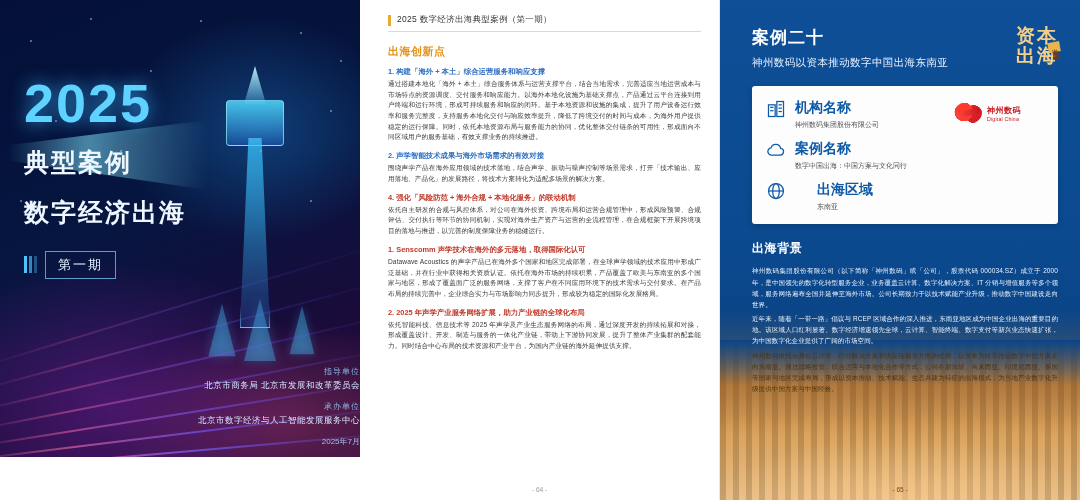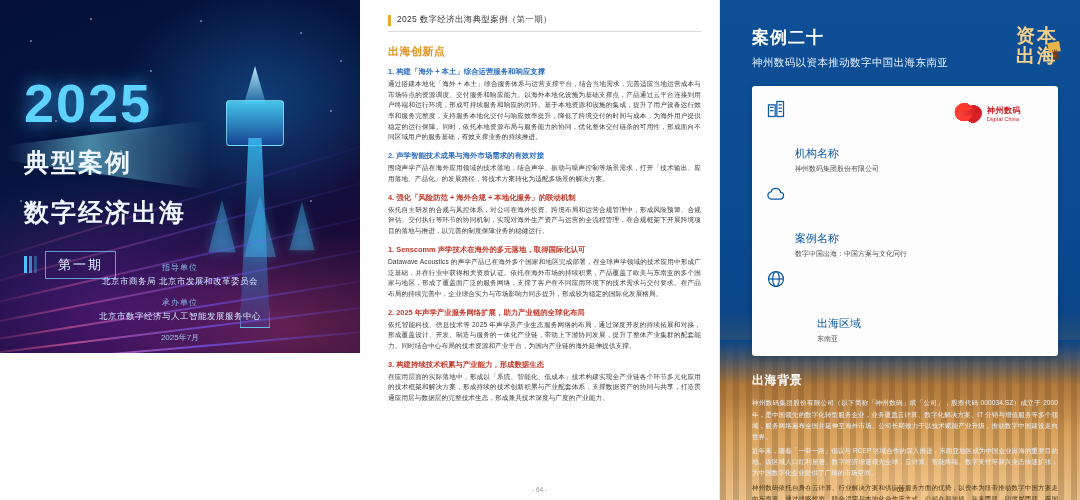--- a/index.html
+++ b/index.html
@@ -11,21 +11,21 @@
   }
   .page {
     position: relative;
     width: 1080px; height: 500px;
     display: flex;
   }
 
   
   .cover {
     position: relative;
-    width: 360px; height: 353px;
+    width: 360px; height: 457px;
     background: #020c2e;
     overflow: hidden;
     flex: 0 0 360px;
   }
   .cover-bg {
     position: absolute; inset: 0;
     background:
       radial-gradient(ellipse 200px 160px at 72% 28%, rgba(40,160,255,0.30), rgba(2,12,46,0) 70%),
       radial-gradient(ellipse 300px 200px at 30% 88%, rgba(140,40,180,0.40), rgba(2,12,46,0) 70%),
       radial-gradient(ellipse 260px 140px at 80% 92%, rgba(255,80,120,0.28), rgba(2,12,46,0) 70%),
@@ -105,21 +105,21 @@
   .issue .bars { display: flex; gap: 2px; }
   .issue .bars b { display: block; width: 3px; height: 17px; background: #4fc3ff; }
   .issue .bars b:nth-child(2) { opacity: .65; }
   .issue .bars b:nth-child(3) { opacity: .35; }
   .issue .txt {
     border: 1px solid rgba(120,200,255,.75);
     color: #dff1ff; font-size: 13px; padding: 4px 12px; letter-spacing: 2px;
   }
   .cover-foot {
     position: absolute; left: 0; right: 0; bottom: 10px; z-index: 5;
-    text-align: center; color: #cfe3ff;
+    text-align: right; color: #cfe3ff;
   }
   .cover-foot .lbl { font-size: 8px; color: #89b6e8; letter-spacing: 1px; margin-bottom: 3px; }
   .cover-foot .org { font-size: 8.5px; color: #d6e8ff; letter-spacing: .5px; }
   .cover-foot .grp { margin-bottom: 9px; }
   .cover-foot .date { font-size: 8px; color: #9fc2ea; margin-top: 8px; }
 
   
   .mid {
     position: relative;
     width: 360px; height: 500px;
@@ -197,21 +197,21 @@
     box-shadow: 0 2px 6px rgba(0,0,0,.18);
     min-height: 118px;
   }
   .info-row { display: flex; align-items: flex-start; gap: 9px; margin-bottom: 10px; }
   .info-row:last-child { margin-bottom: 0; gap: 31px; }
   .ico {
     width: 20px; height: 20px; flex: 0 0 20px;
     color: #0e5aa7;
   }
   .ico svg { width: 20px; height: 20px; display: block; }
-  .info-lbl { font-size: 11px; color: #0e5aa7; font-weight: normal; margin-bottom: 3px; margin-top: 47px; }
+  .info-lbl { font-size: 14px; color: #0e5aa7; font-weight: bold; margin-bottom: 3px; }
   .info-val { font-size: 7px; color: #555; line-height: 1.45; }
   .logo-box {
     position: absolute; right: 12px; top: 12px;
     width: 92px; height: 30px;
     display: flex; align-items: center; gap: 5px;
   }
   .logo-mark {
     width: 28px; height: 22px; flex: 0 0 28px;
     background: radial-gradient(circle at 35% 45%, #ff3b30 0 42%, rgba(255,59,48,0) 43%),
                 radial-gradient(circle at 70% 55%, #d81f26 0 38%, rgba(216,31,38,0) 39%);
@@ -332,24 +332,20 @@
     </div>
 
 
     <div>
       <div class="sub-h red">1. Senscomm 声学技术在海外的多元落地，取得国际化认可</div>
       <p class="para">Datawave Acoustics 的声学产品已在海外多个国家和地区完成部署，在全球声学领域的技术应用中形成广泛基础，并在行业中获得相关资质认证。依托在海外市场的持续积累，产品覆盖了欧美与东南亚的多个国家与地区，形成了覆盖面广泛的服务网络，支撑了客户在不同应用环境下的技术需求与交付要求。在产品布局的持续完善中，企业综合实力与市场影响力同步提升，形成较为稳定的国际化发展格局。</p>
     </div>
     <div>
       <div class="sub-h red">2. 2025 年声学产业服务网络扩展，助力产业链的全球化布局</div>
       <p class="para">依托智能科技、信息技术等 2025 年声学及产业生态服务网络的布局，通过深度开发的持续拓展和对接，形成覆盖设计、开发、制造与服务的一体化产业链，带动上下游协同发展，提升了整体产业集群的配套能力。同时结合中心布局的技术资源和产业平台，为国内产业链的海外延伸提供支撑。</p>
-    </div>
-    <div>
-      <div class="sub-h red">3. 构建持续技术积累与产业能力，形成数据生态</div>
-      <p class="para">在应用层面的实际落地中，形成以「系统、智能化、低成本」技术构建实现全产业链各个环节多元化应用的技术框架和解决方案，形成持续的技术创新积累与产业配套体系，支撑数据资产的协同与共享，打造贯通应用层与数据层的完整技术生态，形成兼具技术深度与广度的产业能力。</p>
     </div>
 
     <div class="mid-foot">- 64 -</div>
   </section>
 
   <section class="right">
     <div class="right-photo"></div>
 
     <div class="right-inner">
       <div class="case-title-row">

